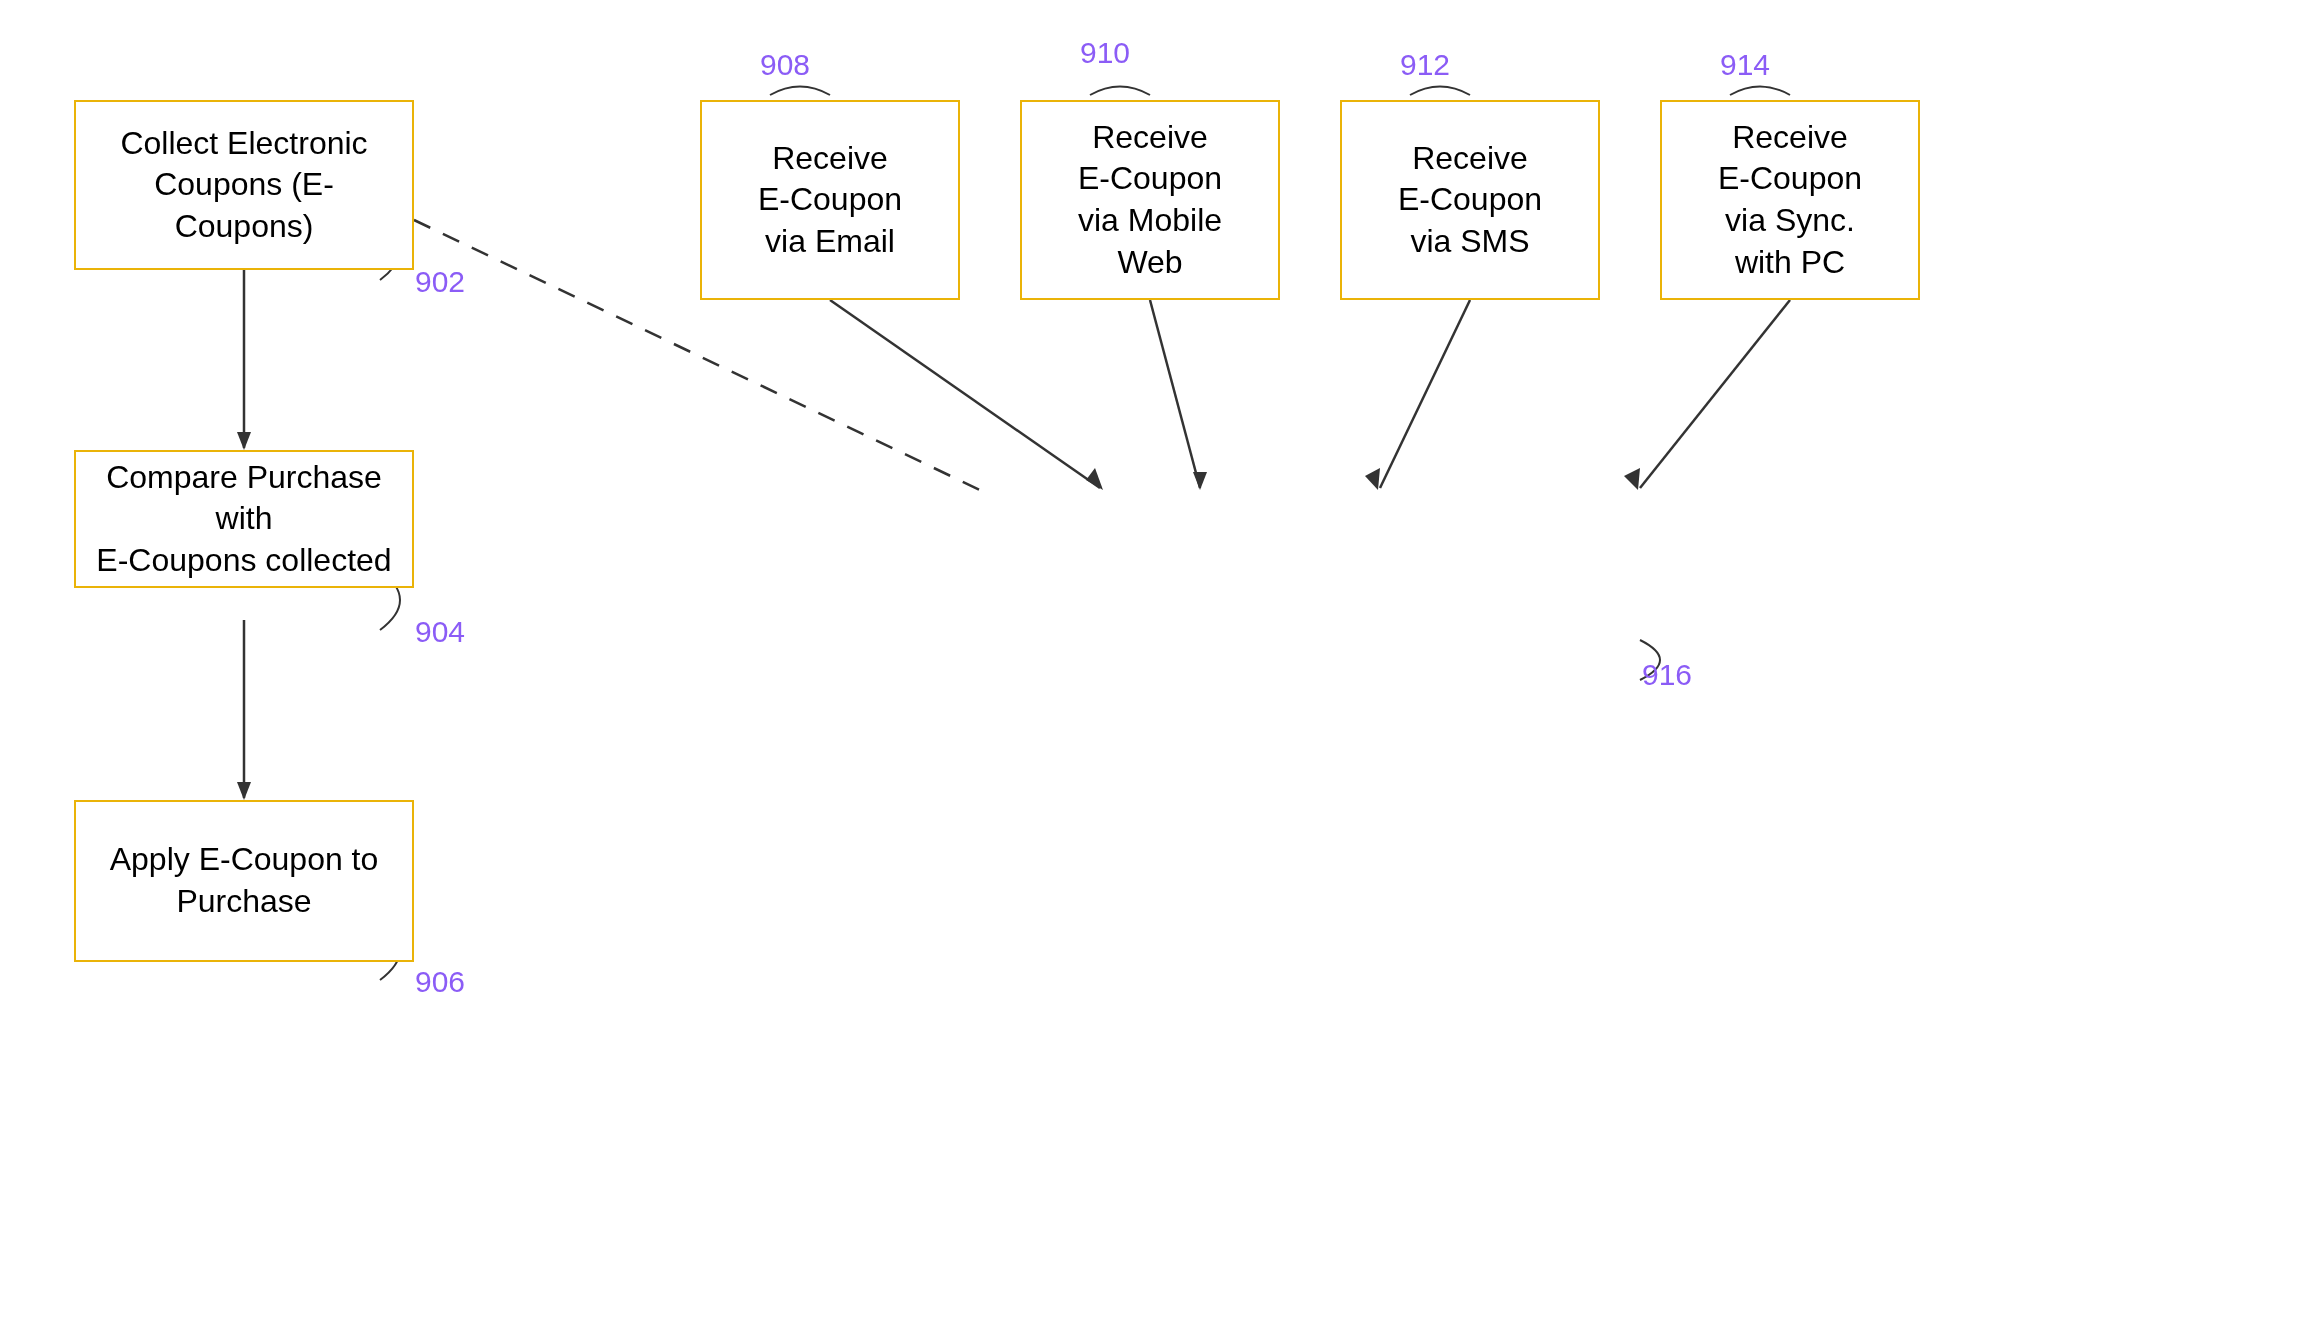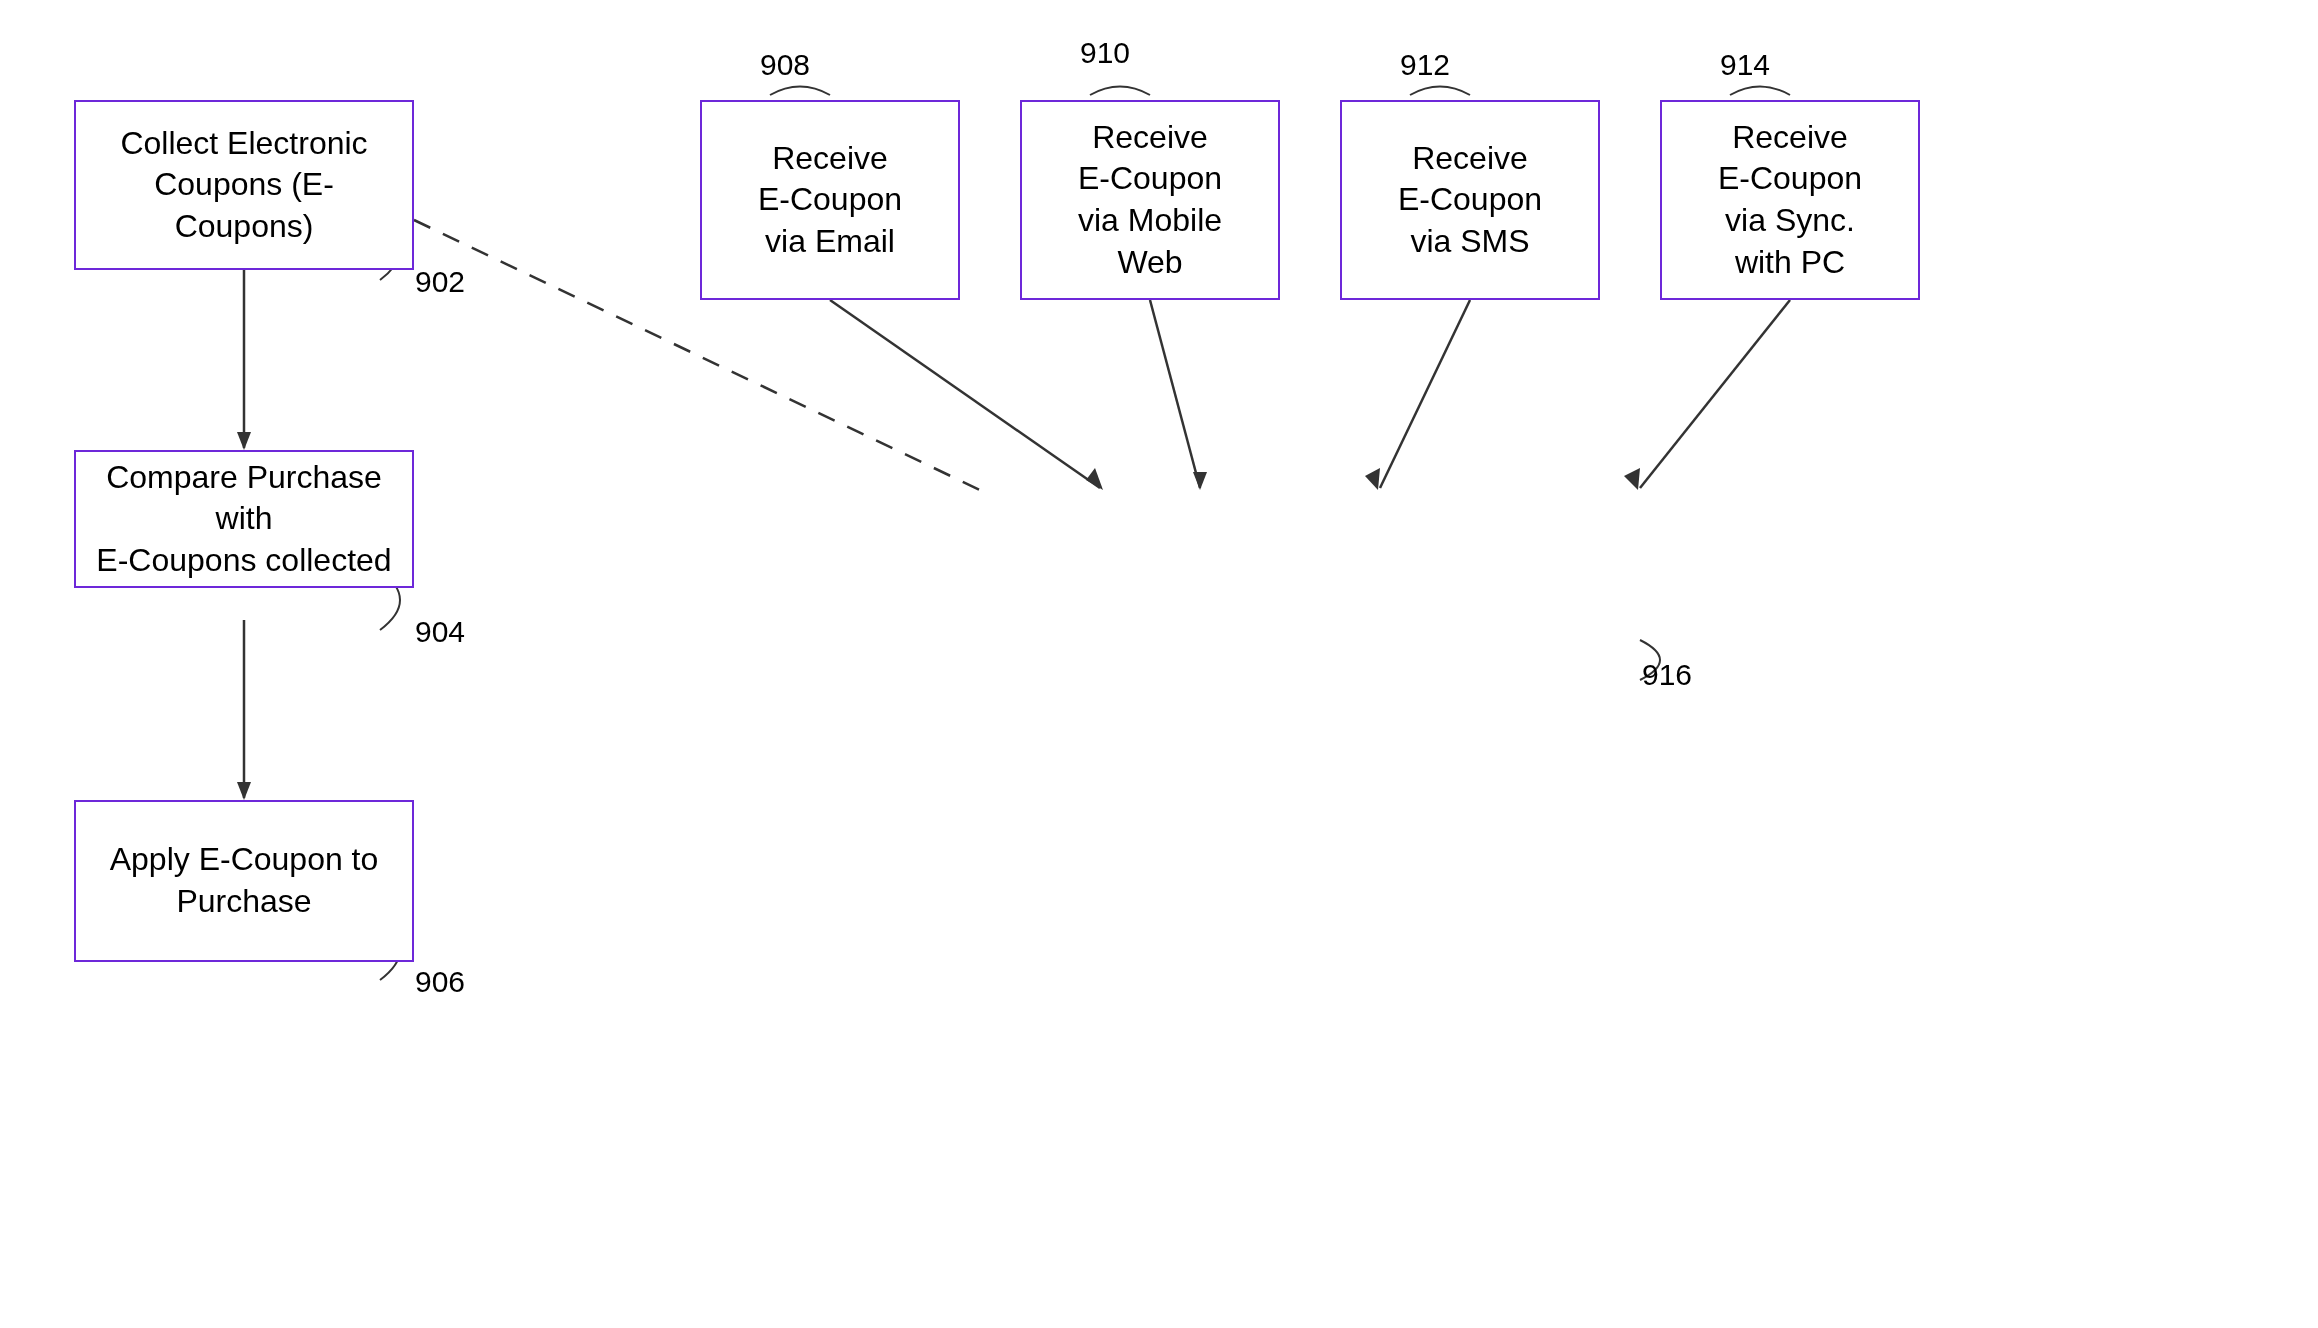--- a/index.html
+++ b/index.html
@@ -12,34 +12,34 @@
       position: relative;
     }
     .diagram-container {
       position: absolute;
       top: 0; left: 0;
       width: 2318px;
       height: 1328px;
     }
     .flow-box {
       position: absolute;
-      border: 2px solid #6d28d9;
+      border: 2px solid #eab308;
       background: #fff;
       display: flex;
       align-items: center;
       justify-content: center;
       text-align: center;
       font-size: 32px;
       line-height: 1.3;
       padding: 16px;
     }
     .label {
       position: absolute;
       font-size: 30px;
-      color: #000000;
+      color: #8b5cf6;
     }
     svg.arrows {
       position: absolute;
       top: 0; left: 0;
       width: 2318px;
       height: 1328px;
       pointer-events: none;
     }
   </style>
 </head>

